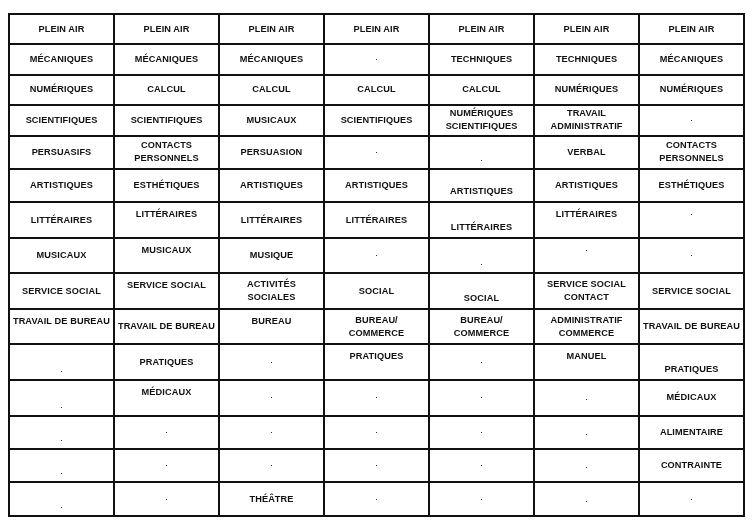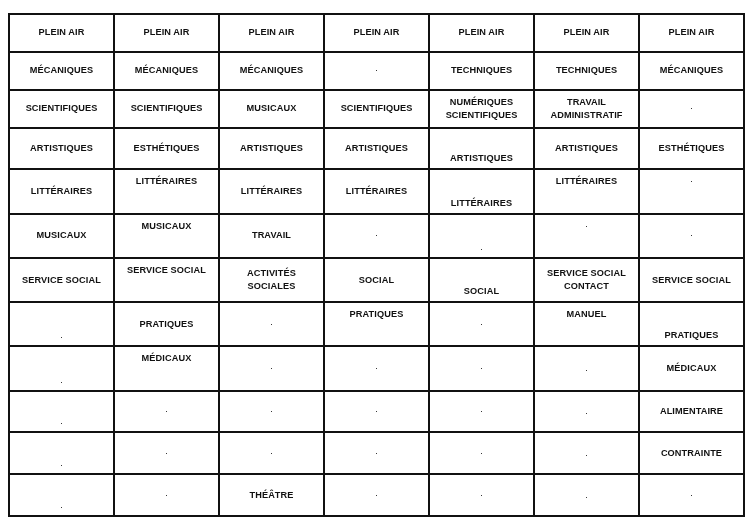--- a/index.html
+++ b/index.html
@@ -46,27 +46,45 @@
       <tr>
         <td>MÉCANIQUES</td>
         <td>MÉCANIQUES</td>
         <td>MÉCANIQUES</td>
         <td class="dot">·</td>
         <td>TECHNIQUES</td>
         <td>TECHNIQUES</td>
         <td>MÉCANIQUES</td>
       </tr>
       <tr>
+        <td>NUMÉRIQUES</td>
+        <td>CALCUL</td>
+        <td>CALCUL</td>
+        <td>CALCUL</td>
+        <td>CALCUL</td>
+        <td>NUMÉRIQUES</td>
+        <td>NUMÉRIQUES</td>
+      </tr>
+      <tr>
         <td>SCIENTIFIQUES</td>
         <td>SCIENTIFIQUES</td>
         <td>MUSICAUX</td>
         <td>SCIENTIFIQUES</td>
         <td>NUMÉRIQUES SCIENTIFIQUES</td>
         <td>TRAVAIL ADMINISTRATIF</td>
         <td class="dot">·</td>
+      </tr>
+      <tr>
+        <td>PERSUASIFS</td>
+        <td>CONTACTS PERSONNELS</td>
+        <td>PERSUASION</td>
+        <td class="dot">·</td>
+        <td class="low dot">.</td>
+        <td>VERBAL</td>
+        <td>CONTACTS PERSONNELS</td>
       </tr>
       <tr>
         <td>ARTISTIQUES</td>
         <td>ESTHÉTIQUES</td>
         <td>ARTISTIQUES</td>
         <td>ARTISTIQUES</td>
         <td class="low">ARTISTIQUES</td>
         <td>ARTISTIQUES</td>
         <td>ESTHÉTIQUES</td>
       </tr>
@@ -75,34 +93,43 @@
         <td class="high">LITTÉRAIRES</td>
         <td>LITTÉRAIRES</td>
         <td>LITTÉRAIRES</td>
         <td class="low">LITTÉRAIRES</td>
         <td class="high">LITTÉRAIRES</td>
         <td class="high dot">·</td>
       </tr>
       <tr>
         <td>MUSICAUX</td>
         <td class="high">MUSICAUX</td>
-        <td>TRAVAIL</td>
+        <td>MUSIQUE</td>
         <td class="dot">·</td>
         <td class="low dot">.</td>
         <td class="high dot">·</td>
         <td class="dot">·</td>
       </tr>
       <tr>
         <td>SERVICE SOCIAL</td>
         <td class="high">SERVICE SOCIAL</td>
         <td>ACTIVITÉS SOCIALES</td>
         <td>SOCIAL</td>
         <td class="low">SOCIAL</td>
         <td>SERVICE SOCIAL CONTACT</td>
         <td>SERVICE SOCIAL</td>
+      </tr>
+      <tr>
+        <td class="high">TRAVAIL DE BUREAU</td>
+        <td>TRAVAIL DE BUREAU</td>
+        <td class="high">BUREAU</td>
+        <td>BUREAU/ COMMERCE</td>
+        <td>BUREAU/ COMMERCE</td>
+        <td>ADMINISTRATIF COMMERCE</td>
+        <td>TRAVAIL DE BUREAU</td>
       </tr>
       <tr>
         <td class="low dot">.</td>
         <td>PRATIQUES</td>
         <td class="dot">·</td>
         <td class="high">PRATIQUES</td>
         <td class="dot">·</td>
         <td class="high">MANUEL</td>
         <td class="low">PRATIQUES</td>
       </tr>

